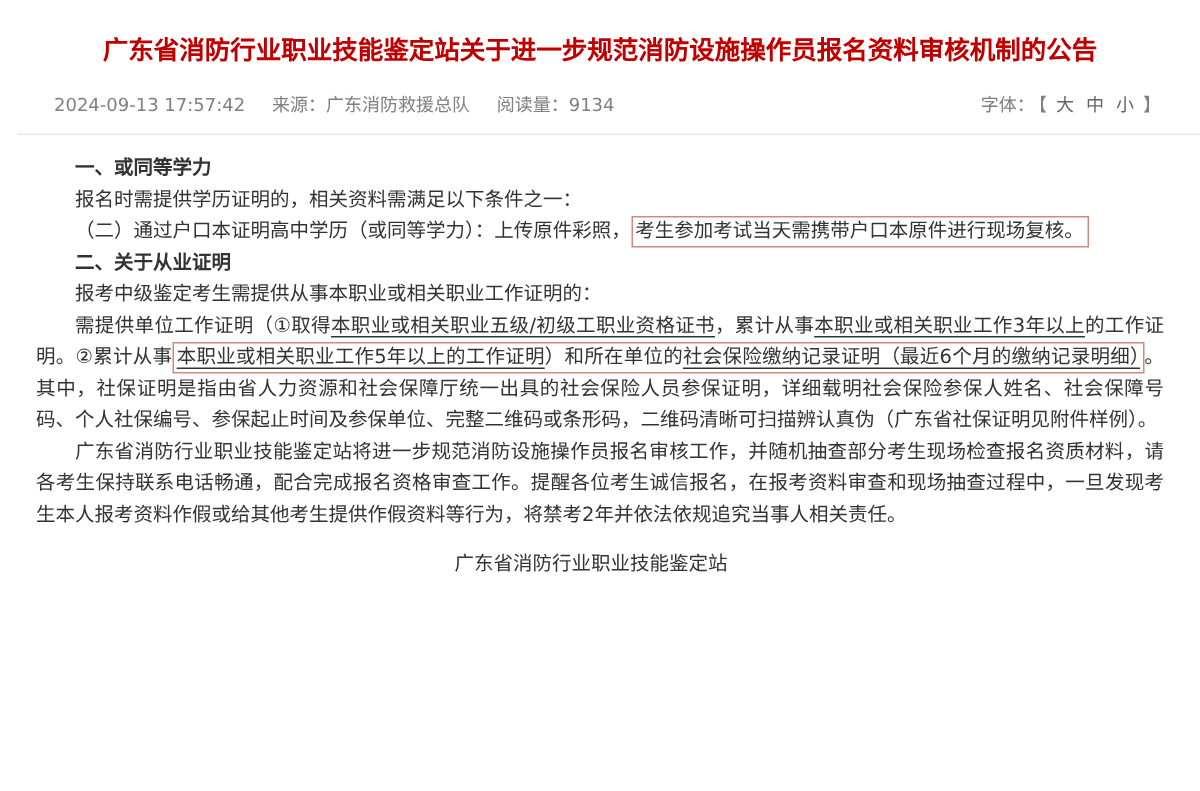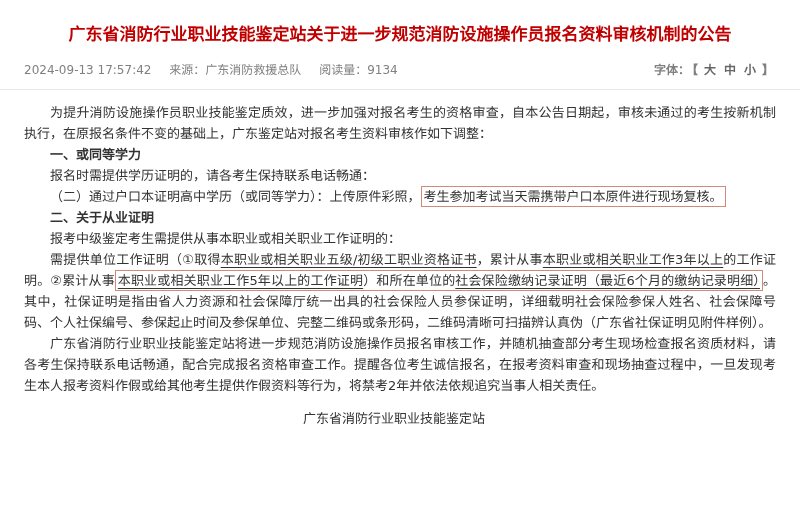--- a/index.html
+++ b/index.html
@@ -24,24 +24,25 @@
   }
 
   .meta-bar {
     display: flex;
     justify-content: space-between;
     align-items: center;
     padding: 14px 24px 12px 24px;
     border-bottom: 1px solid #e8e8e8;
     font-size: 12px;
     color: #808080;
+    margin-left: 12px;
   }
   .meta-left span { margin-right: 14px; }
   .meta-left span:last-child { margin-right: 0; }
-  .font-widget { color: #808080; font-weight: bold; }
+  .font-widget { color: #808080; }
   .font-widget .bracket { margin: 0 2px; color: #808080; }
   .font-size-btn {
     cursor: pointer;
     margin: 0 4px;
     color: #666666;
   }
 
   .article-body {
     padding: 12px 24px 0 24px;
     font-size: 13px;
@@ -79,25 +80,24 @@
       <span>来源：广东消防救援总队</span>
       <span>阅读量：9134</span>
     </div>
     <div class="font-widget">
       <span>字体：</span><span class="bracket">【</span><span class="font-size-btn">大</span><span class="font-size-btn">中</span><span class="font-size-btn">小</span><span class="bracket">】</span>
     </div>
   </div>
 
   <div class="article-body">
 
-    <p>为提升消防设施操作员职业技能鉴定质效，进一步加强对报名考生的资格审查，自本公告日期起，审核未通过的考生按新机制执行，在原报名条件不变的基础上，广东鉴定站对报名考生资料审核作如下调整：</p>
 
     <p class="sec-heading">一、或同等学力</p>
 
-    <p>报名时需提供学历证明的，请各考生保持联系电话畅通：</p>
+    <p>报名时需提供学历证明的，相关资料需满足以下条件之一：</p>
 
 
     <p><span>（二）通过户口本证明高中学历（或同等学力）：上传原件彩照，</span><span class="red-box">考生参加考试当天需携带户口本原件进行现场复核。</span></p>
 
 
     <p class="sec-heading">二、关于从业证明</p>
 
     <p>报考中级鉴定考生需提供从事本职业或相关职业工作证明的：</p>
 
     <p><span>需提供单位工作证明（①取得</span><span class="u">本职业或相关职业五级/初级工职业资格证书</span><span>，累计从事</span><span class="u">本职业或相关职业工作3年以上</span><span>的工作证明。②累计从事</span><span class="red-box"><span class="u">本职业或相关职业工作5年以上的工作证明</span><span>）和所在单位的</span><span class="u">社会保险缴纳记录证明（最近6个月的缴纳记录明细）</span></span><span>。其中，社保证明是指由省人力资源和社会保障厅统一出具的社会保险人员参保证明，详细载明社会保险参保人姓名、社会保障号码、个人社保编号、参保起止时间及参保单位、完整二维码或条形码，二维码清晰可扫描辨认真伪（广东省社保证明见附件样例）。</span></p>

